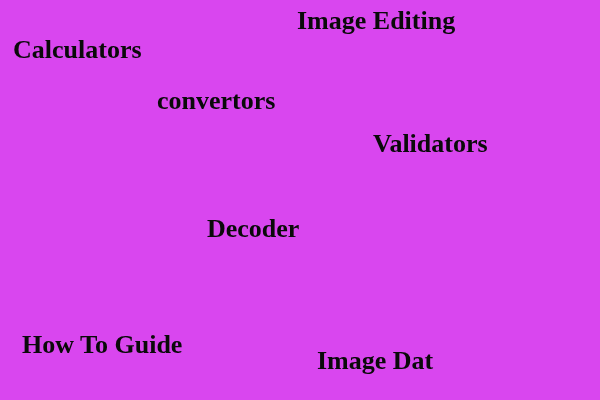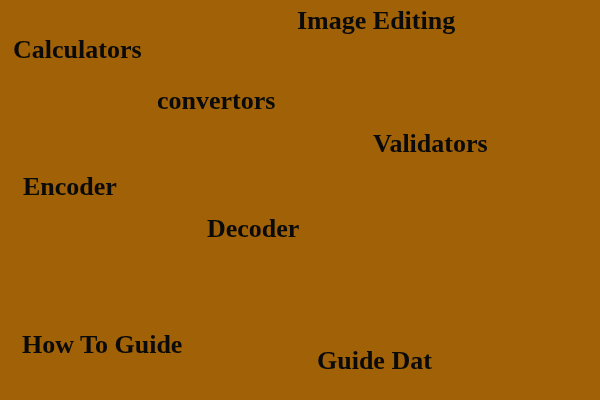--- a/index.html
+++ b/index.html
@@ -1,37 +1,36 @@
 <!DOCTYPE html>
 <html><head>
   <meta charset="utf-8">
   <style>
     html, body { margin: 0; padding: 0; }
     body {
       width: 600px; height: 400px; overflow: hidden;
       background: #97d8e9;
       position: relative;
     }
-    .canvas { position: absolute; left: 0; top: 0; width: 600px; height: 400px; background: #a16207; }
+    .canvas { position: absolute; left: 0; top: 0; width: 600px; height: 400px; background: #d946ef; }
     .word {
       position: absolute;
       font-family: "Liberation Serif", "DejaVu Serif", serif;
       font-weight: bold;
       font-size: 26px;
       color: #0a0a0a;
       white-space: nowrap;
       line-height: 1;
       cursor: pointer;
     }
   </style>
 </head>
 <body>
 
 <div class="canvas">
   <div class="word" style="left:297px; top:8px;">Image Editing</div>
   <div class="word" style="left:13px; top:37px;">Calculators</div>
   <div class="word" style="left:137px; top:88px;margin-left:20px;">convertors</div>
   <div class="word" style="left:373px; top:131px;text-align:center;">Validators</div>
-  <div class="word" style="left:23px; top:174px;">Encoder</div>
   <div class="word" style="left:207px; top:216px;">Decoder</div>
   <div class="word" style="left:22px; top:303px;margin-top:29px;">How To Guide</div>
-  <div class="word" style="left:317px; top:348px;">Guide Dat</div>
+  <div class="word" style="left:317px; top:348px;">Image Dat</div>
 </div>
 
 </body></html>

